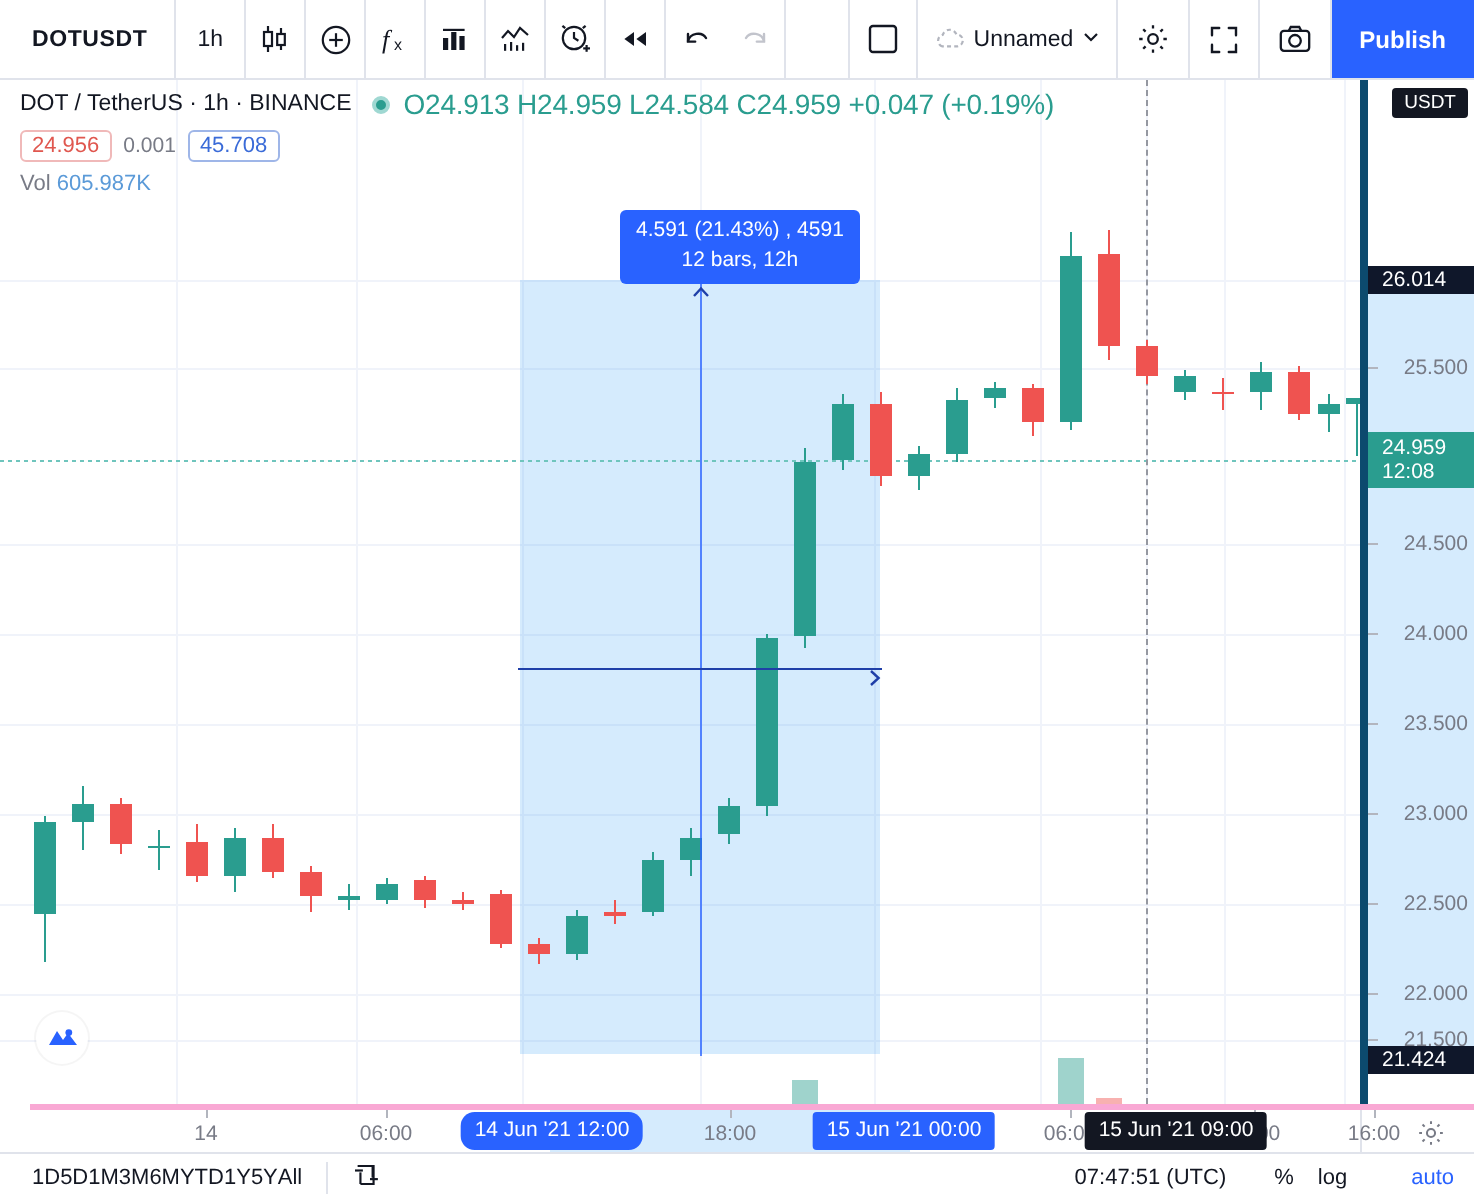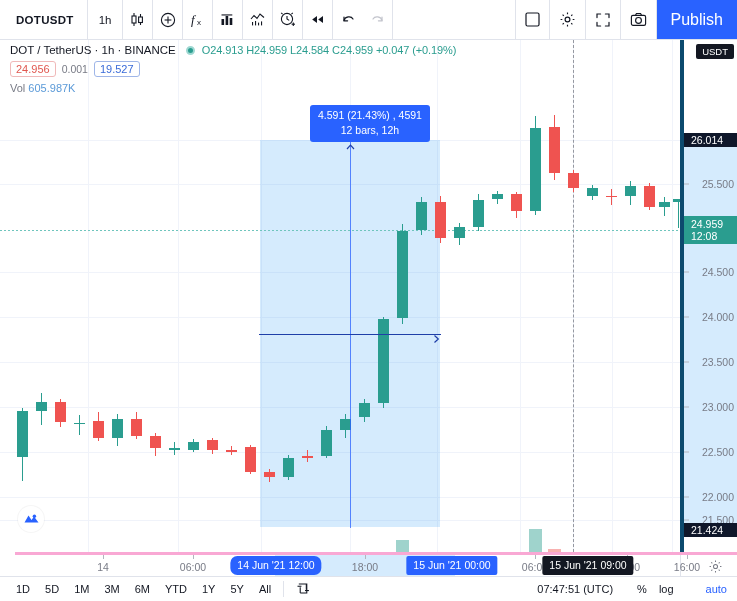--- a/index.html
+++ b/index.html
@@ -28,23 +28,23 @@
   .tb-item.noborder { border-right: none; }
   .tb-symbol { font-weight: bold; font-size: 11.5px; letter-spacing: .3px; padding: 0 13px 0 16px; }
   .tb-interval { font-size: 11.5px; padding: 0 11px; }
   .tb-icon { width: 30px; padding: 0; }
   .tb-icon svg { display: block; }
   .tb-spacer { flex: 1 1 auto; border-right: 1px solid #e0e3eb; }
   .tb-right { display: flex; align-items: stretch; }
   .tb-layout { display: flex; align-items: center; gap: 4px; padding: 0 8px; font-size: 11.5px; }
   .tb-layout .cloud { display:flex; align-items:center;}
   .publish {
-    background: #2962ff; color: #fff; font-size: 16px;
+    background: #2962ff; color: #fff; font-size: 12px;
     display: flex; align-items: center; padding: 0 14px;
-    cursor: pointer; font-weight: 400;
+    cursor: pointer; font-weight: 700;
   }
 
   
   .chart-wrap { position: relative; flex: 1 1 auto; display: flex; }
   .pane { position: relative; flex: 1 1 auto; overflow: hidden; background: #fff; }
   .price-axis {
     flex: 0 0 57px; position: relative; background: #fff;
     border-left: 4px solid #0c4a6e; overflow: hidden;
   }
 
@@ -53,21 +53,21 @@
   .gridline-v { position: absolute; top: 0; bottom: 0; width: 1px; background: #f0f3fa; }
 
   
   .legend { position: absolute; left: 10px; top: 4px; z-index: 12; pointer-events: none; }
   .legend-row1 { display: flex; align-items: center; font-size: 11.5px; color: #131722; white-space: nowrap; }
   .legend-title { color: #131722; }
   .legend-dot {
     width: 9px; height: 9px; border-radius: 50%; background: #2a9d8f;
     border: 2px solid #9fd8d2; margin: 0 7px 0 10px;
   }
-  .ohlc { color: #2a9d8f; font-size: 11px; letter-spacing: -.1px; }
+  .ohlc { color: #2a9d8f; font-size: 14px; letter-spacing: -.1px; }
   .legend-row2 { display: flex; align-items: center; gap: 6px; margin-top: 5px; }
   .pill { border-radius: 3px; padding: 1px 5px; font-size: 11px; background: #fff; }
   .pill.bid { border: 1px solid #f0b9b9; color: #e0574f; }
   .pill.ask { border: 1px solid #9fb6e8; color: #3a6bd8; }
   .spread { font-size: 10.5px; color: #787b86; }
   .legend-vol { margin-top: 5px; font-size: 11px; color: #787b86; }
   .legend-vol .vnum { color: #5b9ad8; }
 
   
   .measure-tip {
@@ -149,21 +149,21 @@
   .ta-highlight { position: absolute; top: 0; bottom: 0; background: rgba(33,150,243,.19); }
   .ta-settings { position: absolute; right: 14px; top: 4px; z-index: 10; }
   .ta-corner { position: absolute; right: 0; top: 0; bottom: 0; width: 57px; border-left: 1px solid #e0e3eb; background: #fff; }
 
   
   .bottom-bar {
     height: 25px; flex: 0 0 25px; display: flex; align-items: center;
     border-top: 1px solid #e0e3eb; background: #fff; padding: 0 10px;
     font-size: 11px; color: #131722;
   }
-  .ranges { display: flex; align-items: center; gap: 15px; padding-left: 6px; justify-content: center; }
+  .ranges { display: flex; align-items: center; gap: 0; padding-left: 6px; justify-content: center; }
   .range-btn { cursor: pointer; color: #131722; }
   .bb-sep { width: 1px; height: 16px; background: #e0e3eb; margin: 0 12px; }
   .bb-spacer { flex: 1 1 auto; }
   .clock { color: #131722; font-size: 11px; margin-right: 12px; }
   .bb-opt { margin-left: 12px; color: #131722; cursor: pointer; }
   .bb-opt.active { color: #2962ff; padding-left: 20px; }
 </style>
 </head>
 <body>
 
@@ -266,20 +266,33 @@
     </div>
 
     <div class="tb-spacer"></div>
 
     <div class="tb-right">
       <div class="tb-item">
         <svg width="15" height="15" viewBox="0 0 15 15">
             <rect x="1" y="1" width="13" height="13" rx="1.5" fill="none" stroke="#131722" stroke-width="1.2"></rect>
           </svg>
       </div>
+      <div class="tb-item tb-layout">
+        <span class="cloud">
+          <svg width="16" height="13" viewBox="0 0 16 13">
+              <path d="M4.2 10.2 A3 3 0 0 1 4.4 4.4 A3.6 3.6 0 0 1 11.2 4.2 A2.9 2.9 0 0 1 11.6 10.2 Z" fill="none" stroke="#b2b5be" stroke-width="1.1" stroke-dasharray="2 1.6"></path>
+            </svg>
+        </span>
+        <span>Unnamed</span>
+        <span>
+          <svg width="9" height="9" viewBox="0 0 9 9">
+              <path d="M1.5 3 L4.5 6 L7.5 3" fill="none" stroke="#131722" stroke-width="1.1"></path>
+            </svg>
+        </span>
+      </div>
       <div class="tb-item">
         <svg width="17" height="17" viewBox="0 0 17 17">
             <g fill="none" stroke="#131722" stroke-width="1.15">
           <circle cx="8.5" cy="8.5" r="2.4"></circle>
           <path d="M8.5 1.6 L8.5 3.3 M8.5 13.7 L8.5 15.4 M1.6 8.5 L3.3 8.5 M13.7 8.5 L15.4 8.5 M3.6 3.6 L4.8 4.8 M12.2 12.2 L13.4 13.4 M13.4 3.6 L12.2 4.8 M4.8 12.2 L3.6 13.4"></path>
         </g>
           </svg>
       </div>
       <div class="tb-item">
         <svg width="16" height="16" viewBox="0 0 16 16">
@@ -322,21 +335,21 @@
 
       <div class="legend">
         <div class="legend-row1">
           <span class="legend-title">DOT / TetherUS · 1h · BINANCE</span>
           <span class="legend-dot"></span>
           <span class="ohlc">O24.913 H24.959 L24.584 C24.959 +0.047 (+0.19%)</span>
         </div>
         <div class="legend-row2">
           <span class="pill bid">24.956</span>
           <span class="spread">0.001</span>
-          <span class="pill ask">19.527</span>
+          <span class="pill ask">45.708</span>
         </div>
         <div class="legend-vol">
           <span>Vol</span>
           <span class="vnum">605.987K</span>
         </div>
       </div>
     <div class="gridline-h" style="top: 100px;"></div>
         <div class="gridline-h" style="top: 144px;"></div>
         <div class="gridline-h" style="top: 232px;"></div>
         <div class="gridline-h" style="top: 277px;"></div>

